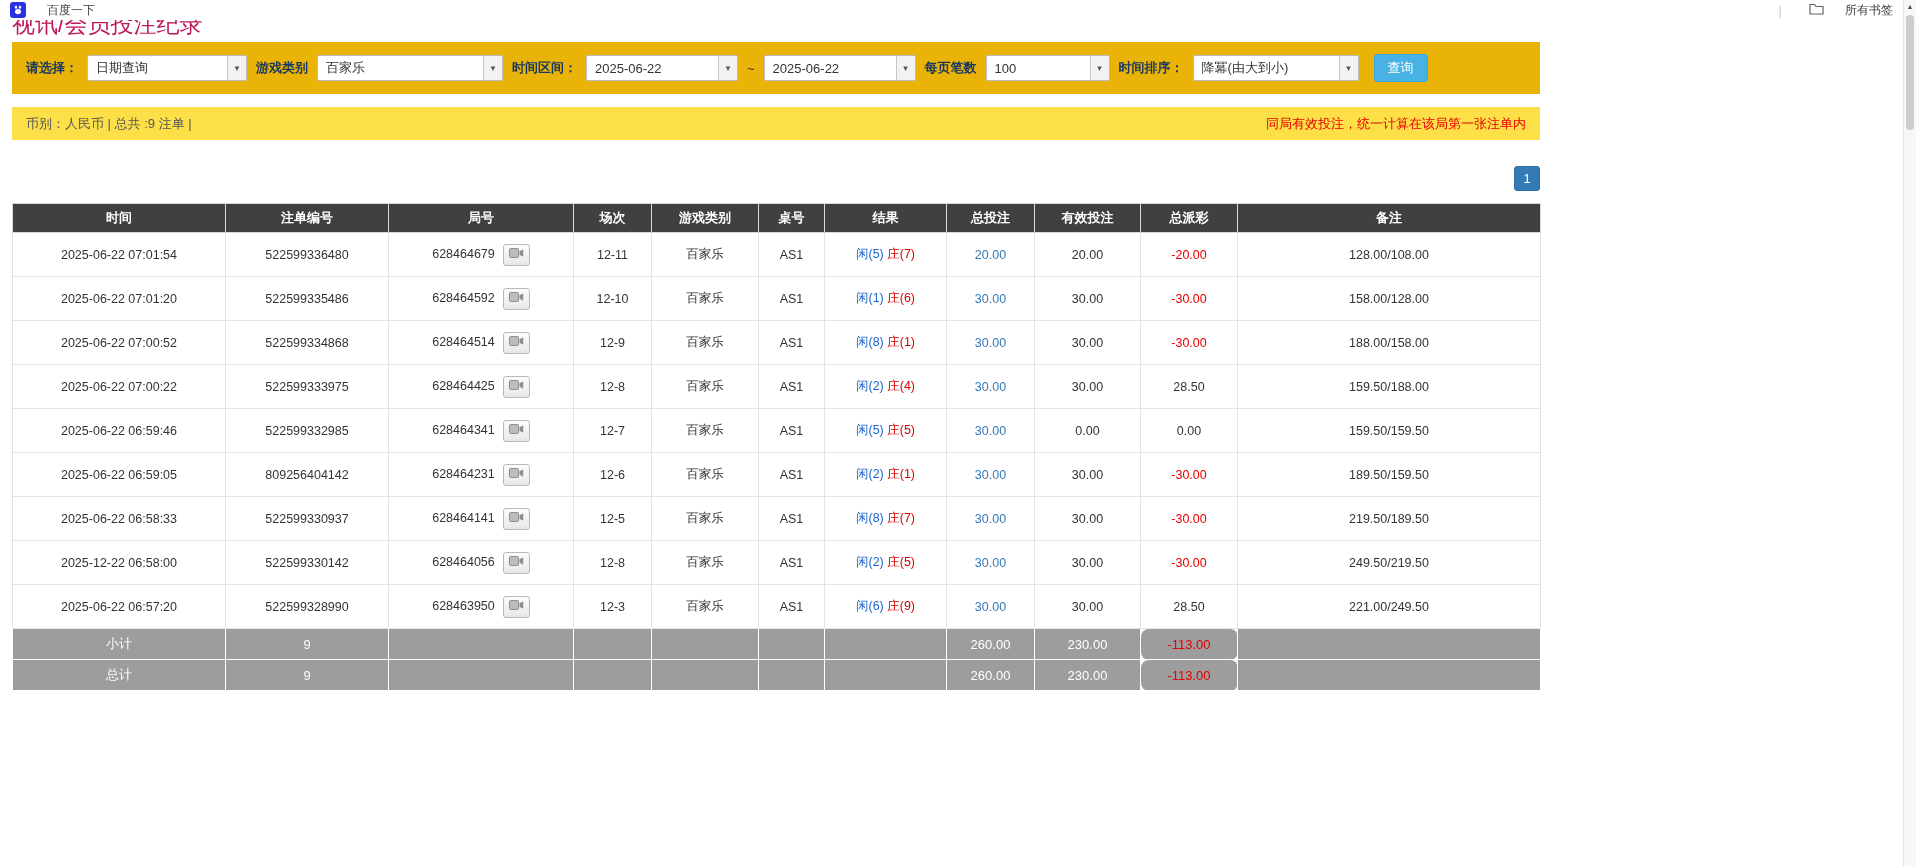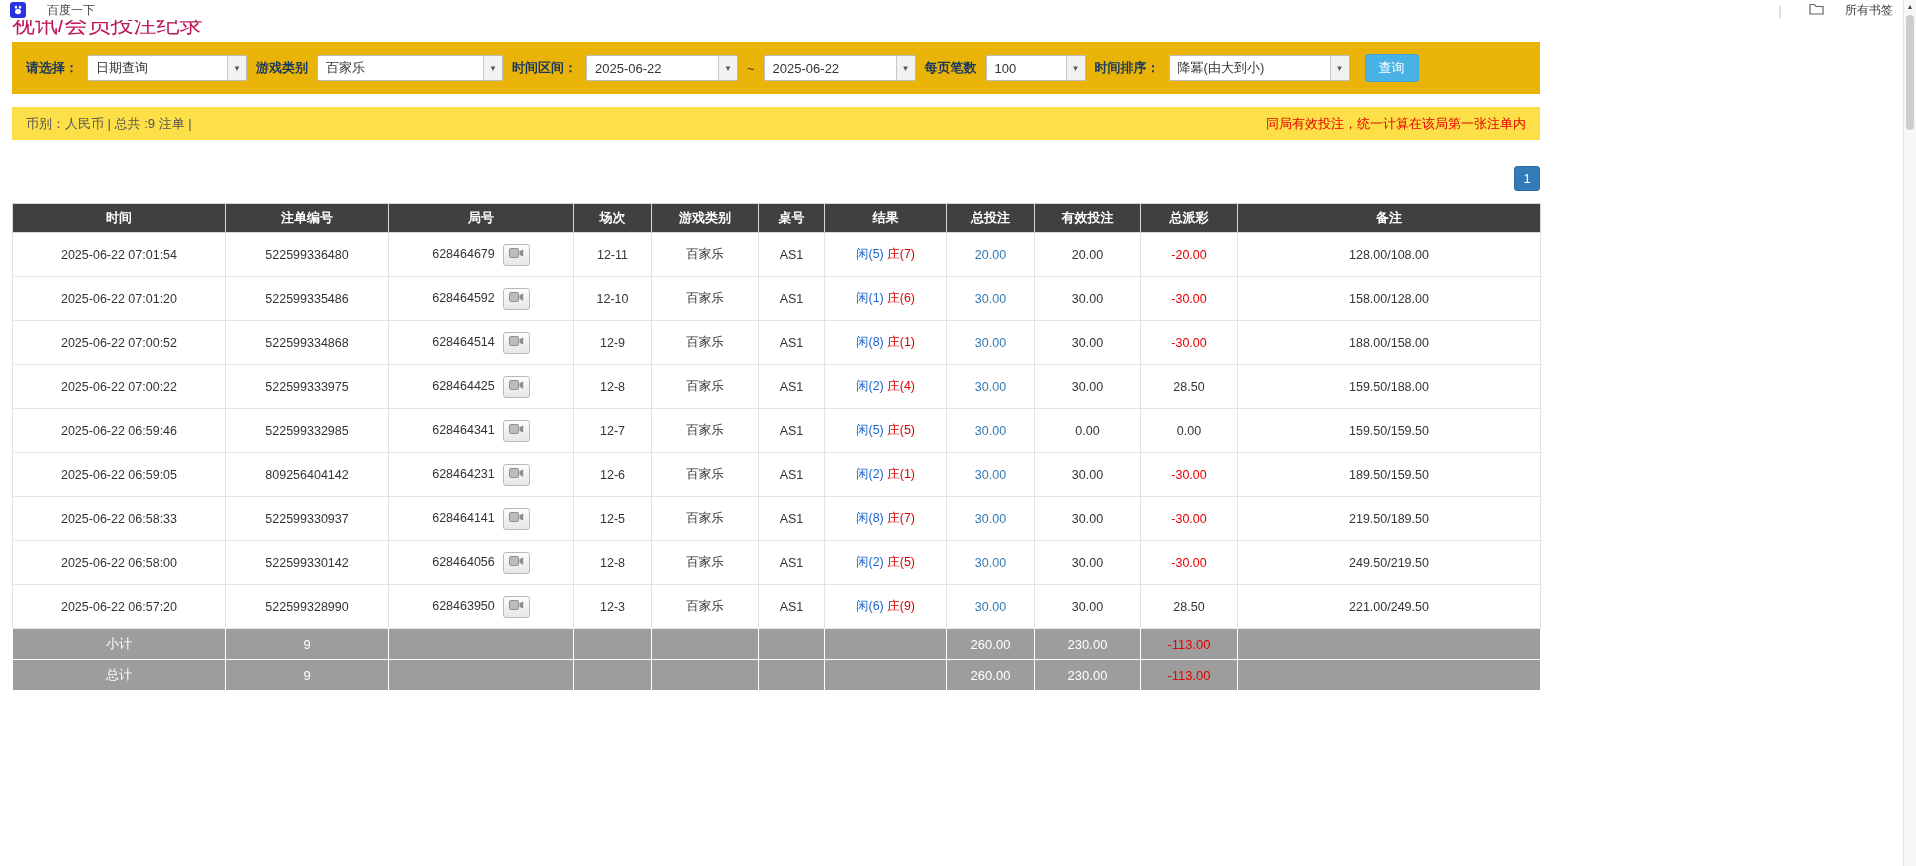--- a/index.html
+++ b/index.html
@@ -45,21 +45,21 @@
     display: flex; align-items: stretch; height: 26px;
     background: #fff; border: 1px solid #bdbdbd; border-radius: 2px;
   }
   .combo .val { flex: 1; display: flex; align-items: center; padding: 0 8px; font-size: 13px; color: #333; white-space: nowrap; overflow: hidden; }
   .combo .arrow {
     width: 19px; border-left: 1px solid #c8c8c8; background: #f2f2f2;
     display: flex; align-items: center; justify-content: center;
     font-size: 9px; color: #555;
   }
   .w-query { width: 160px; } .w-game { width: 186px; } .w-date { width: 152px; }
-  .w-size  { width: 100px; } .w-sort { width: 181px; }
+  .w-size  { width: 124px; } .w-sort { width: 166px; }
   .tilde { color: #333; }
   .btn-query {
     background: #49b2e5; color: #fff; border: 1px solid #3da5da; border-radius: 3px;
     height: 28px; padding: 0 13px; font-size: 13px; margin-left: 6px;
     font-family: inherit; cursor: pointer;
   }
 
   .summary-bar {
     margin-top: 13px; background: #fde047; height: 33px;
     display: flex; align-items: center; justify-content: space-between;
@@ -97,21 +97,21 @@
   .round-icon-btn {
     display: inline-flex; align-items: center; justify-content: center;
     width: 27px; height: 22px; margin-left: 8px; vertical-align: middle;
     border: 1px solid #b8b8b8; border-radius: 3px;
     background: linear-gradient(#fdfdfd, #e7e7e7); cursor: pointer;
   }
   table.records tfoot td {
     height: 31px; background: #9d9d9d; color: #fff; font-size: 13px;
     text-align: center; border: 1px solid #fff; white-space: nowrap;
   }
-  table.records tfoot td.neg { color: #e60000; }
+  table.records tfoot td.neg { color: #e60000; border-radius: 8px; }
 
   
   .scrollbar {
     position: absolute; top: 0; right: 0; width: 13px; height: 866px;
     background: #f7f7f7; border-left: 1px solid #e3e3e3; z-index: 10;
   }
   .scroll-up {
     height: 13px; display: flex; align-items: center; justify-content: center;
     font-size: 7px; color: #4a4a4a; cursor: pointer;
   }
@@ -344,21 +344,21 @@
           <td>12-5</td>
           <td>百家乐</td>
           <td>AS1</td>
           <td><span class="res-player">闲(8)</span> <span class="res-banker">庄(7)</span></td>
           <td><span class="amount-link">30.00</span></td>
           <td>30.00</td>
           <td class="neg">-30.00</td>
           <td>219.50/189.50</td>
         </tr>
         <tr>
-          <td>2025-06-22 06:58:00</td>
+          <td>2025-12-22 06:58:00</td>
           <td>522599330142</td>
           <td><span>628464056</span><span class="round-icon-btn">
               <span><svg width="15" height="12" viewBox="0 0 15 12">
                   <rect x="0.5" y="1.5" width="9" height="9" rx="1.2" fill="#bdbdbd" stroke="#8e8e8e"></rect>
                   <path d="M10.5 4.2 L14.2 2.2 V9.8 L10.5 7.8 Z" fill="#8e8e8e"></path>
                 </svg></span>
             </span></td>
           <td>12-8</td>
           <td>百家乐</td>
           <td>AS1</td>

